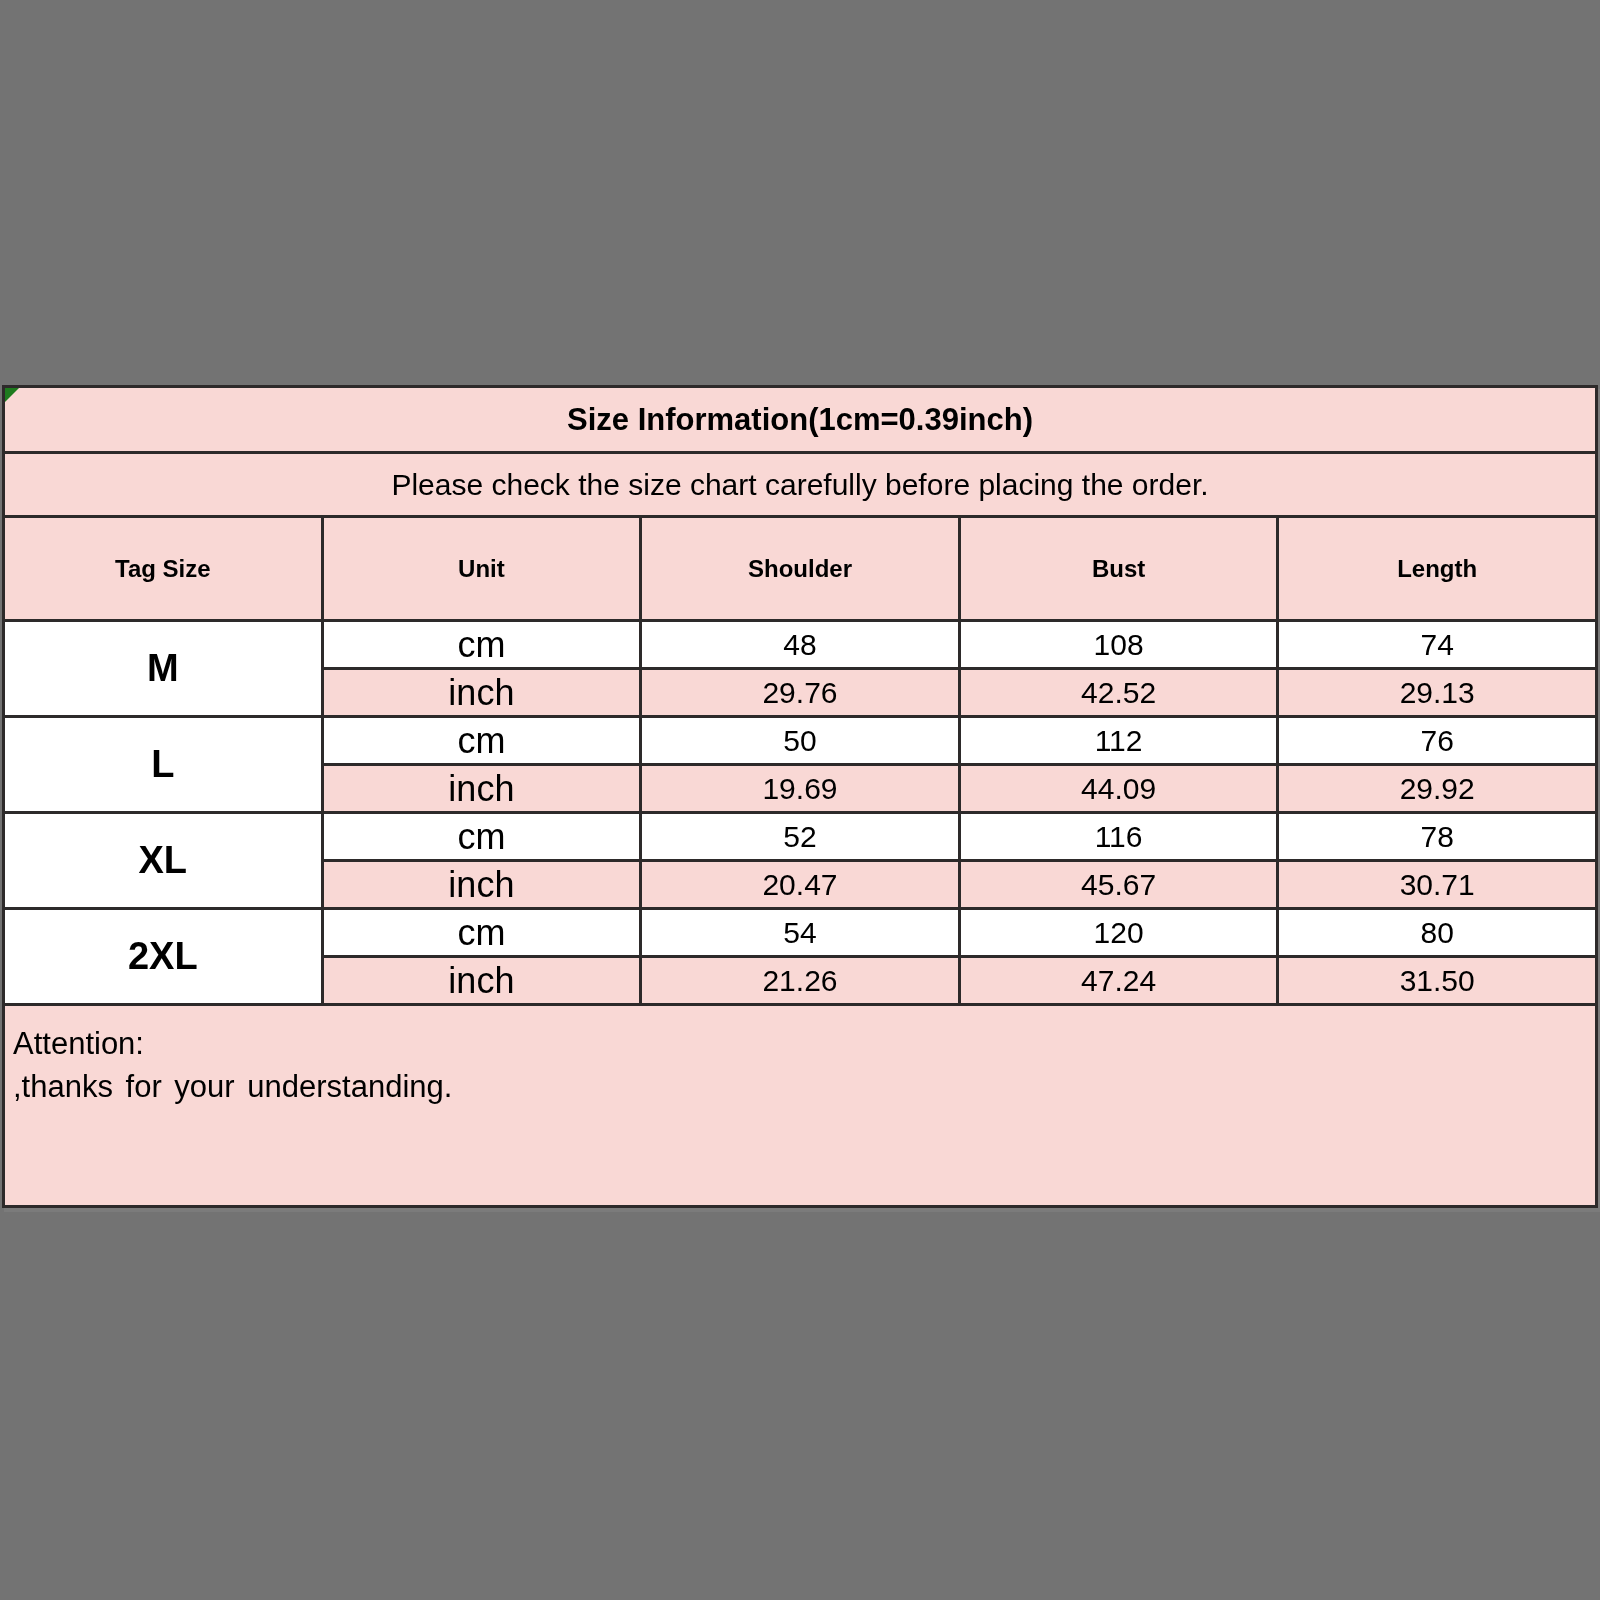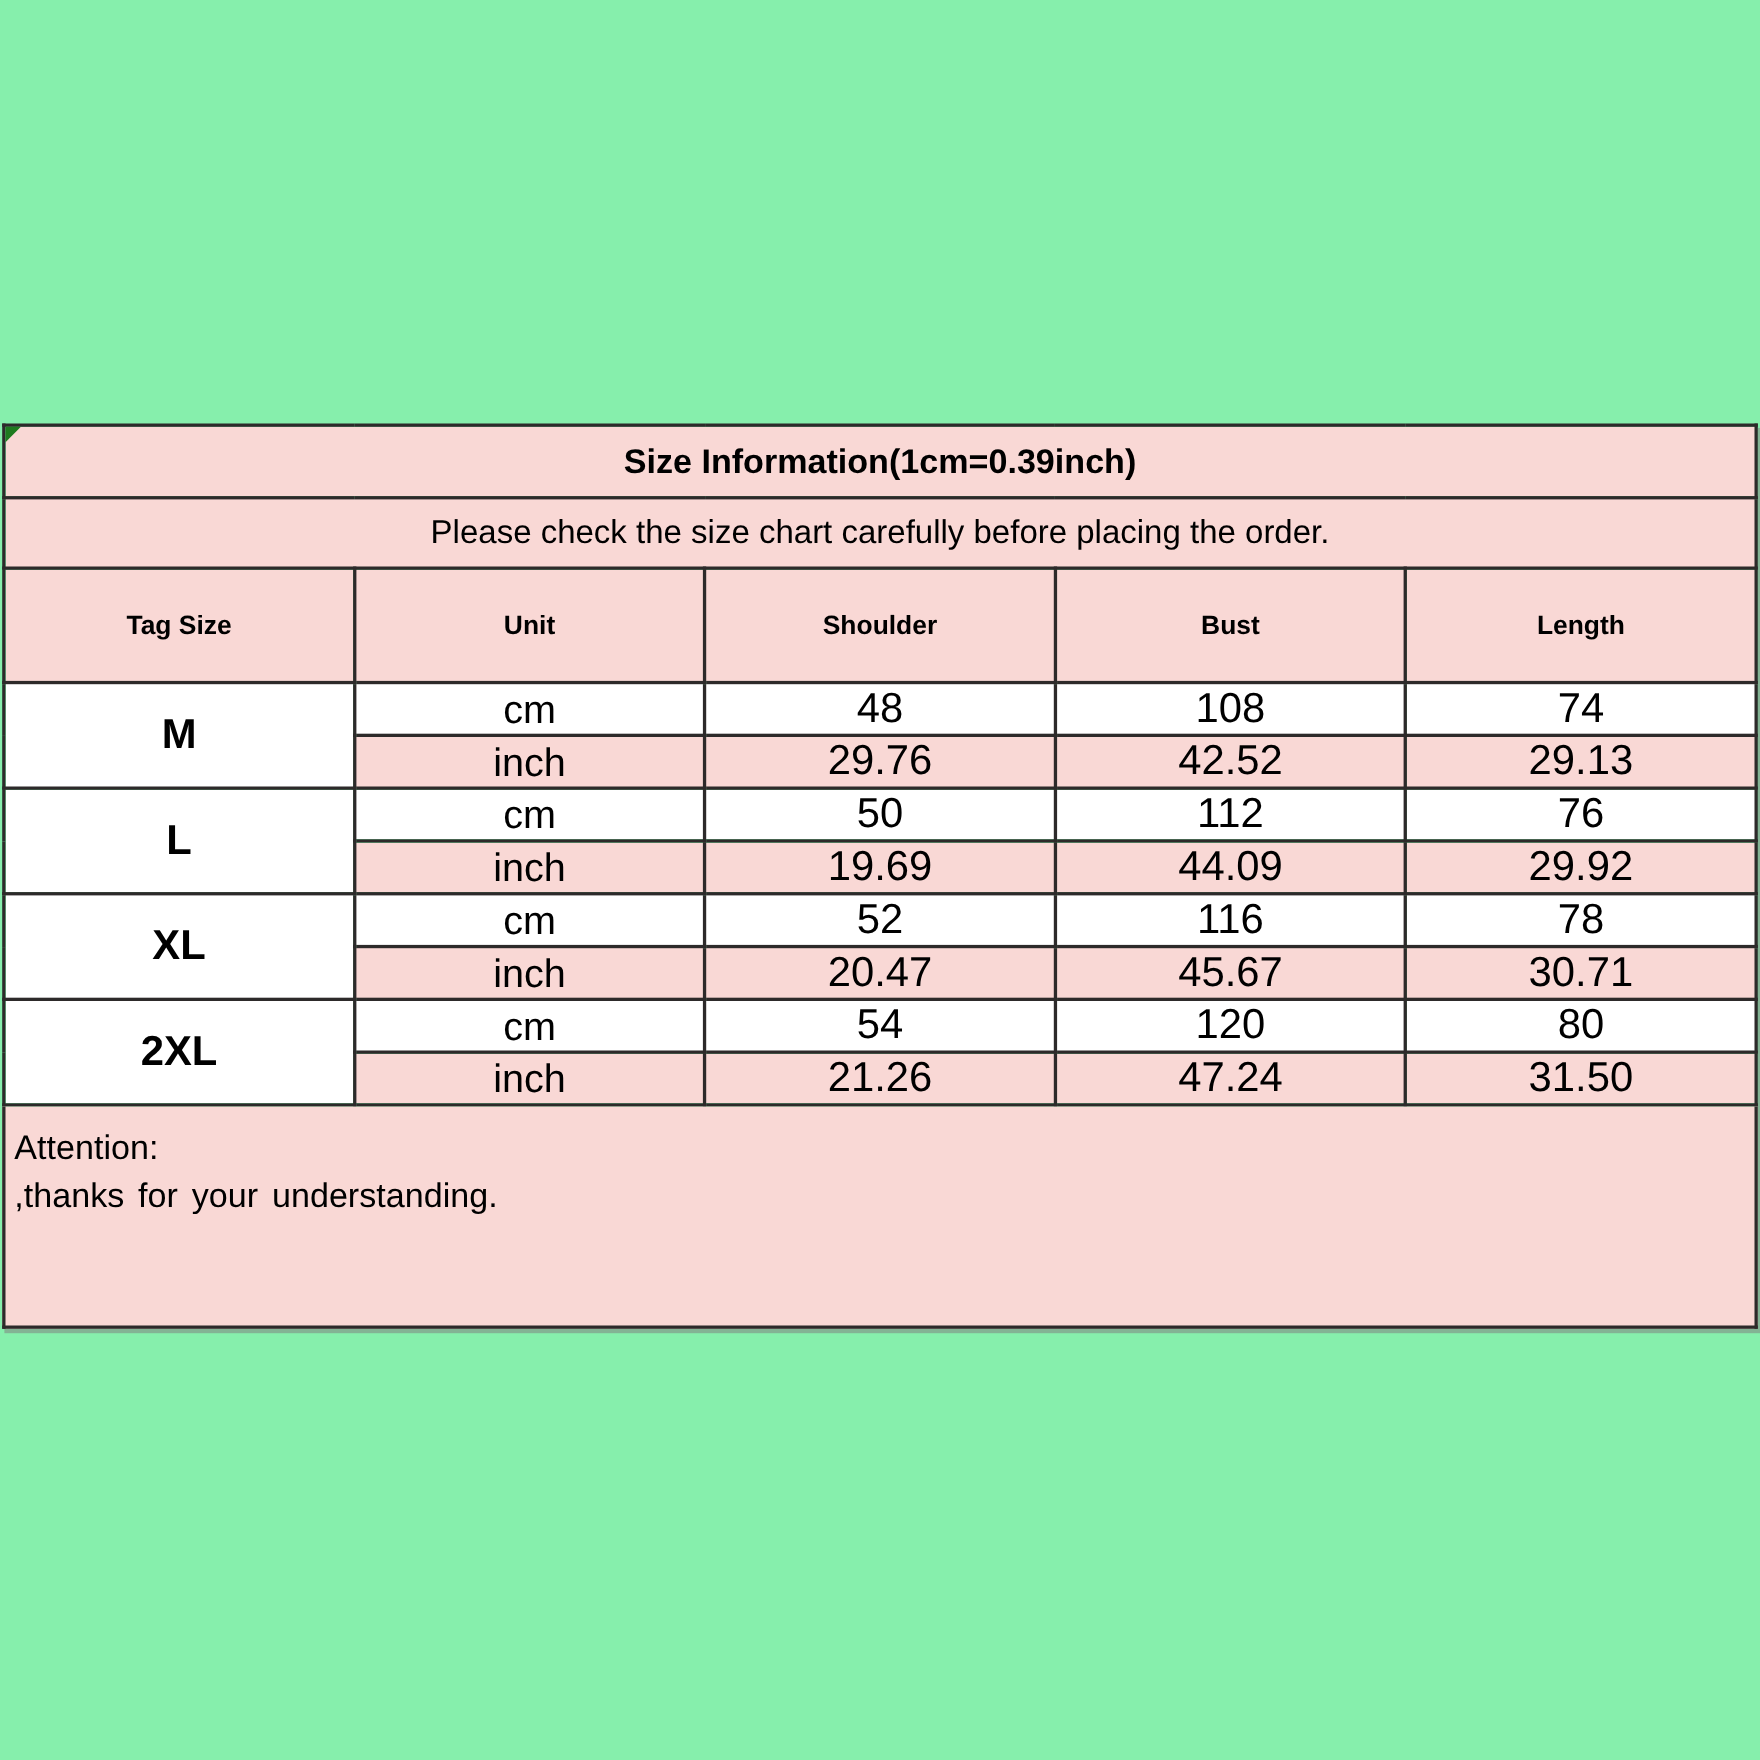--- a/index.html
+++ b/index.html
@@ -9,21 +9,21 @@
     height: 1600px;
     font-family: "Liberation Sans", sans-serif;
     color: #000000;
     position: relative;
   }
   .canvas {
     position: absolute;
     left: 0; top: 0;
     width: 1600px;
     height: 1600px;
-    background: #86efac;
+    background: #737373;
   }
   .size-chart {
     position: absolute;
     left: 2px;
     top: 385px;
     width: 1596px;
     box-shadow: 2px 4px 0 rgba(130,130,130,0.55);
   }
   .corner-triangle {
     position: absolute;
@@ -61,21 +61,21 @@
     font-weight: bold;
     font-size: 24px;
   }
   .data-row td { height: 48px; }
   .tag-cell {
     font-weight: bold;
     font-size: 38px;
     background: #ffffff;
   }
   .unit-cell { font-size: 36px; }
-  .num-cell  { font-size: 38px; }
+  .num-cell  { font-size: 30px; }
   .attention {
     border: 3px solid #2d2a2a;
     border-top: none;
     background: #f9d8d5;
     padding: 16px 8px 14px 8px;
     min-height: 202px;
   }
   .attention .line {
     font-size: 31px;
     line-height: 43px;

